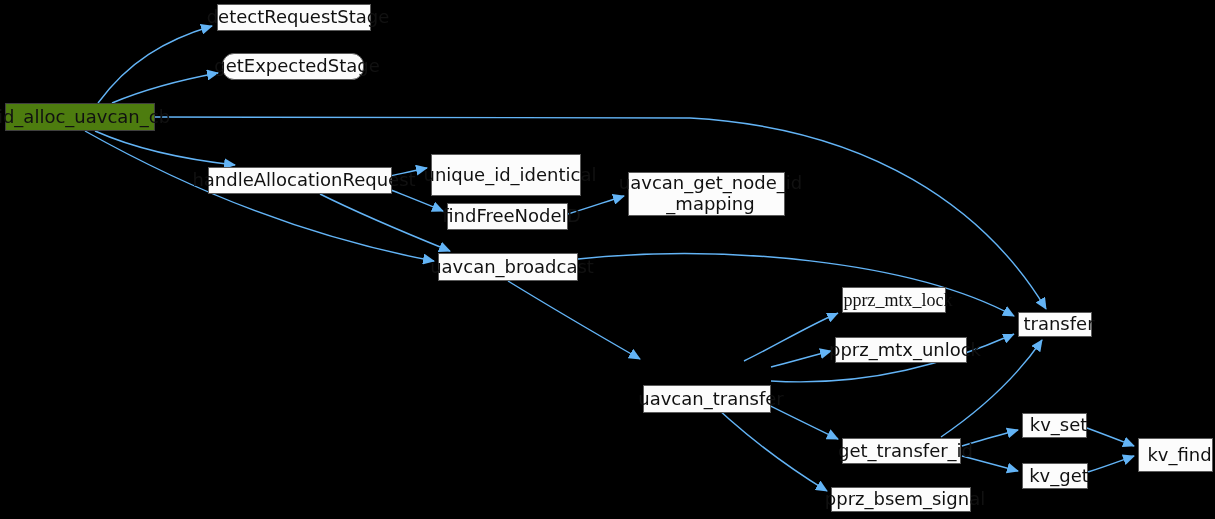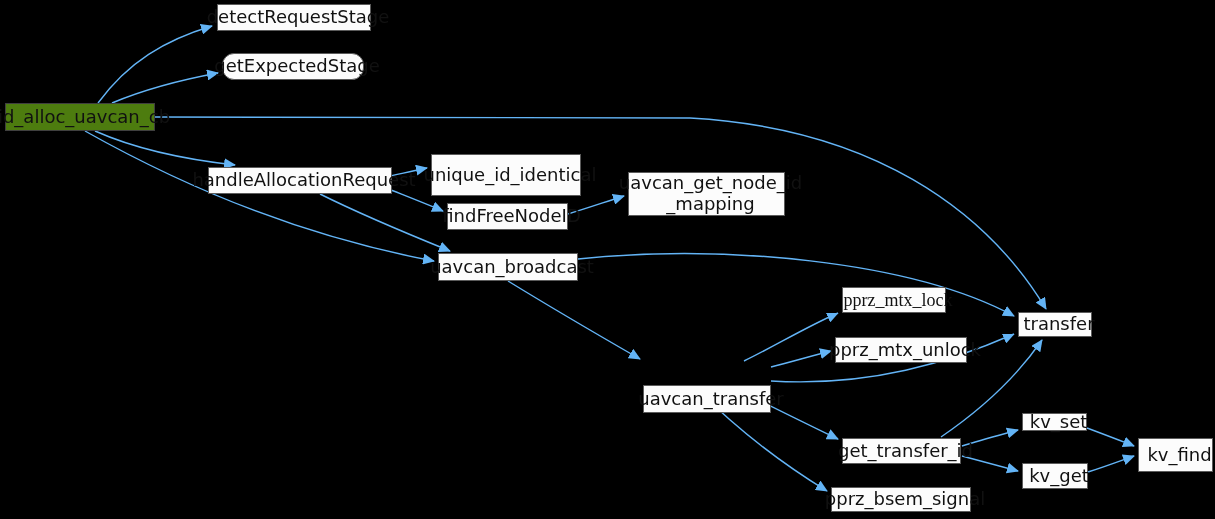--- a/index.html
+++ b/index.html
@@ -89,18 +89,18 @@
       <div class="node" style="left: 431px; top: 154px; width: 150px; height: 42px;">unique_id_identical</div>
       <div class="node" style="left: 447px; top: 203px; width: 121px; height: 27px;">findFreeNodeID</div>
       <div class="node" style="left: 628px; top: 172px; width: 157px; height: 44px;">uavcan_get_node_id
 _mapping</div>
       <div class="node" style="left: 438px; top: 253px; width: 140px; height: 28px;">uavcan_broadcast</div>
       <div class="node" style="left: 643px; top: 346px; width: 128px; height: 28px; margin-top: 39px;">uavcan_transfer</div>
       <div class="node" style="left: 842px; top: 287px; width: 104px; height: 26px; font-family: Liberation Serif, serif;">pprz_mtx_lock</div>
       <div class="node" style="left: 835px; top: 337px; width: 132px; height: 26px;">pprz_mtx_unlock</div>
       <div class="node" style="left: 1018px; top: 312px; width: 74px; height: 25px;">transfer</div>
       <div class="node" style="left: 842px; top: 438px; width: 119px; height: 26px;">get_transfer_id</div>
-      <div class="node" style="left: 1022px; top: 413px; width: 65px; height: 18px;">kv_set</div>
+      <div class="node" style="left: 1022px; top: 413px; width: 65px; height: 25px;">kv_set</div>
       <div class="node" style="left: 1022px; top: 463px; width: 66px; height: 26px;">kv_get</div>
       <div class="node" style="left: 1138px; top: 438px; width: 75px; height: 34px;">kv_find</div>
       <div class="node" style="left: 831px; top: 487px; width: 140px; height: 25px;">pprz_bsem_signal</div>
     </div>
 </div>
 
 </body></html>

